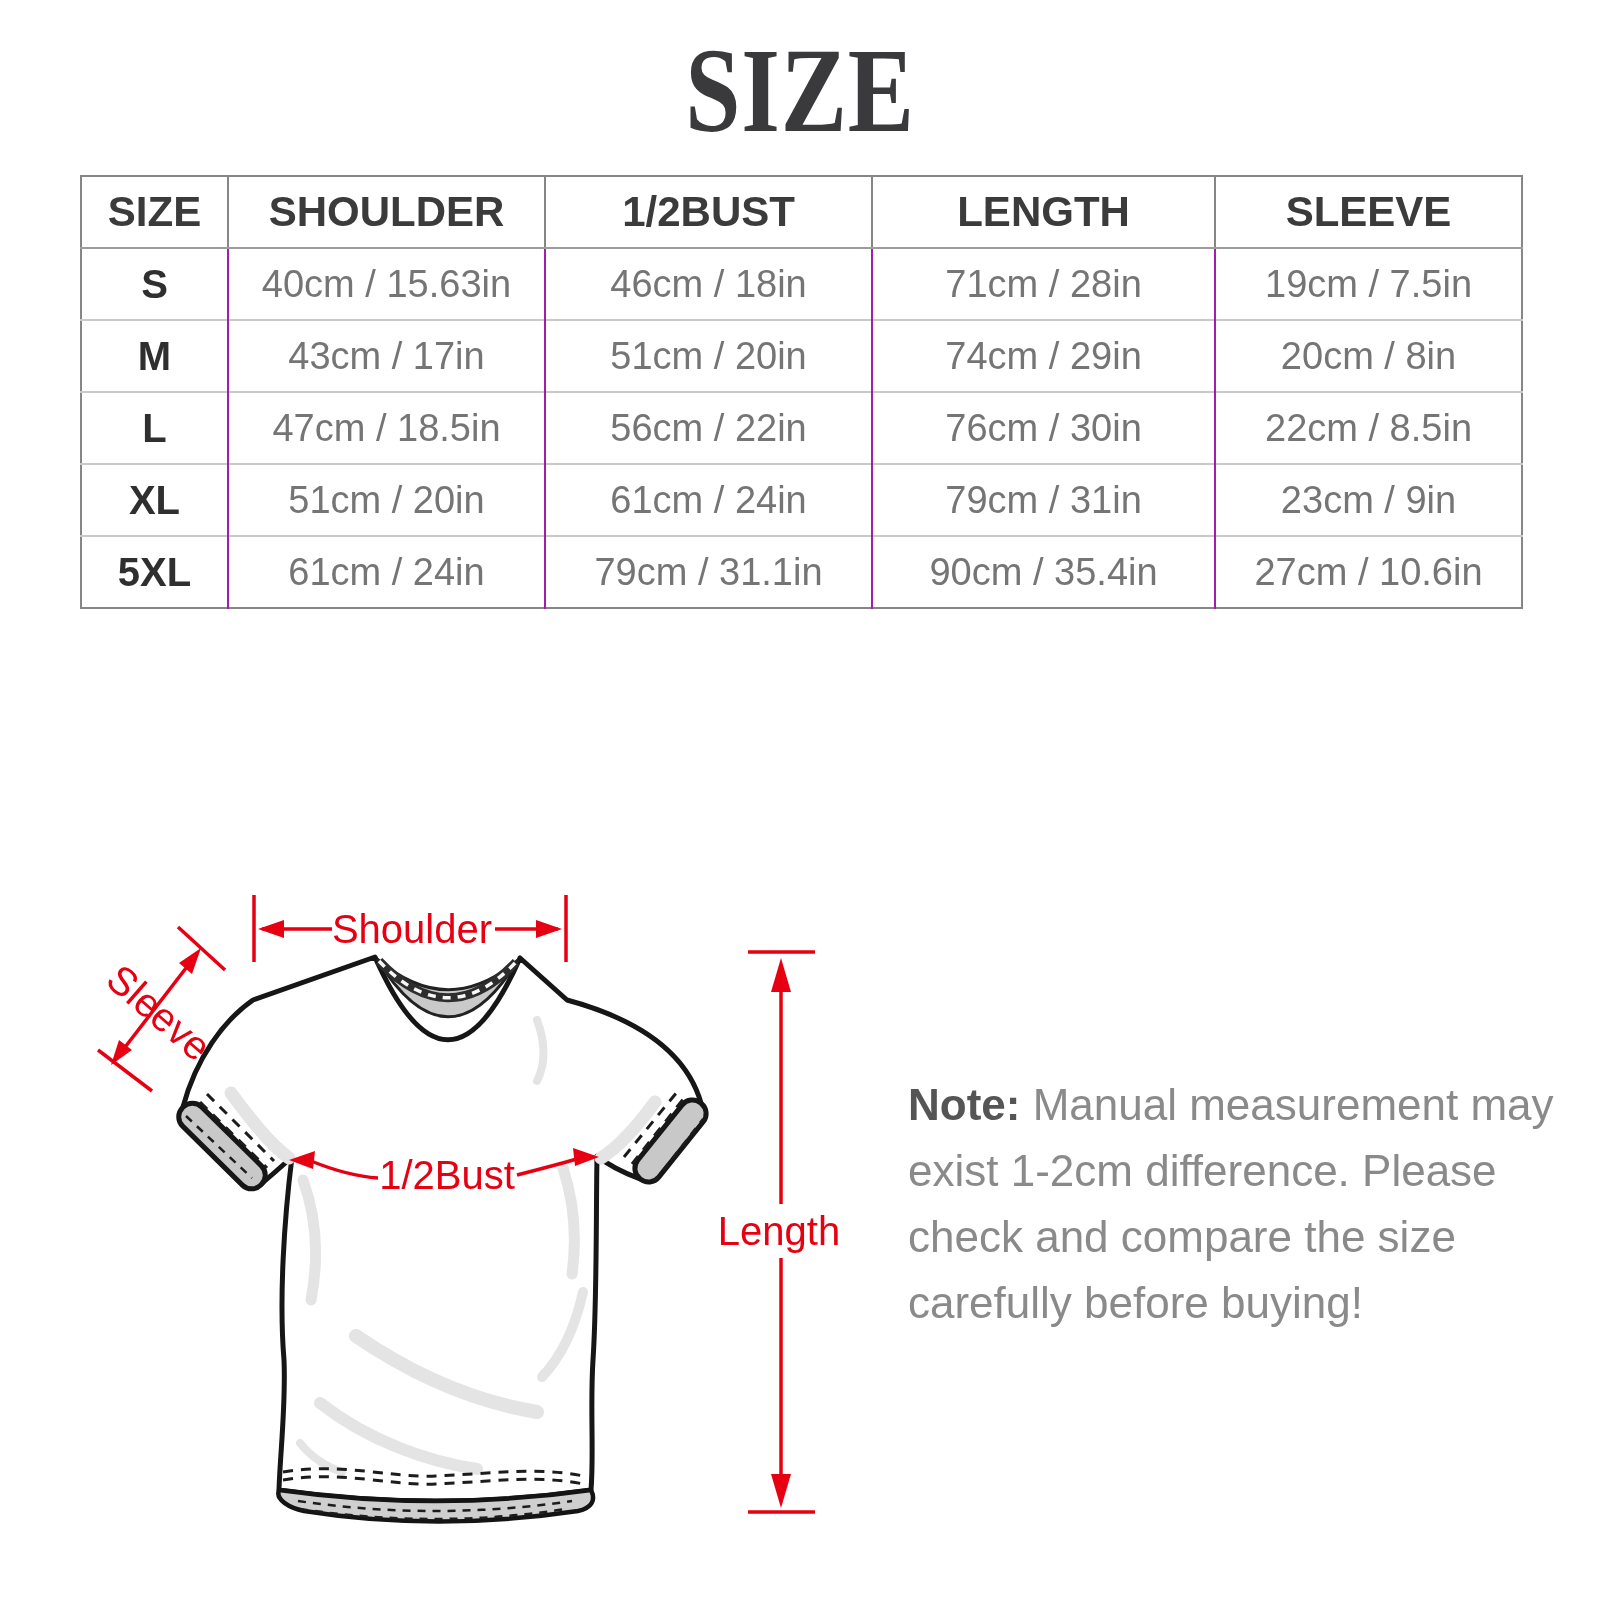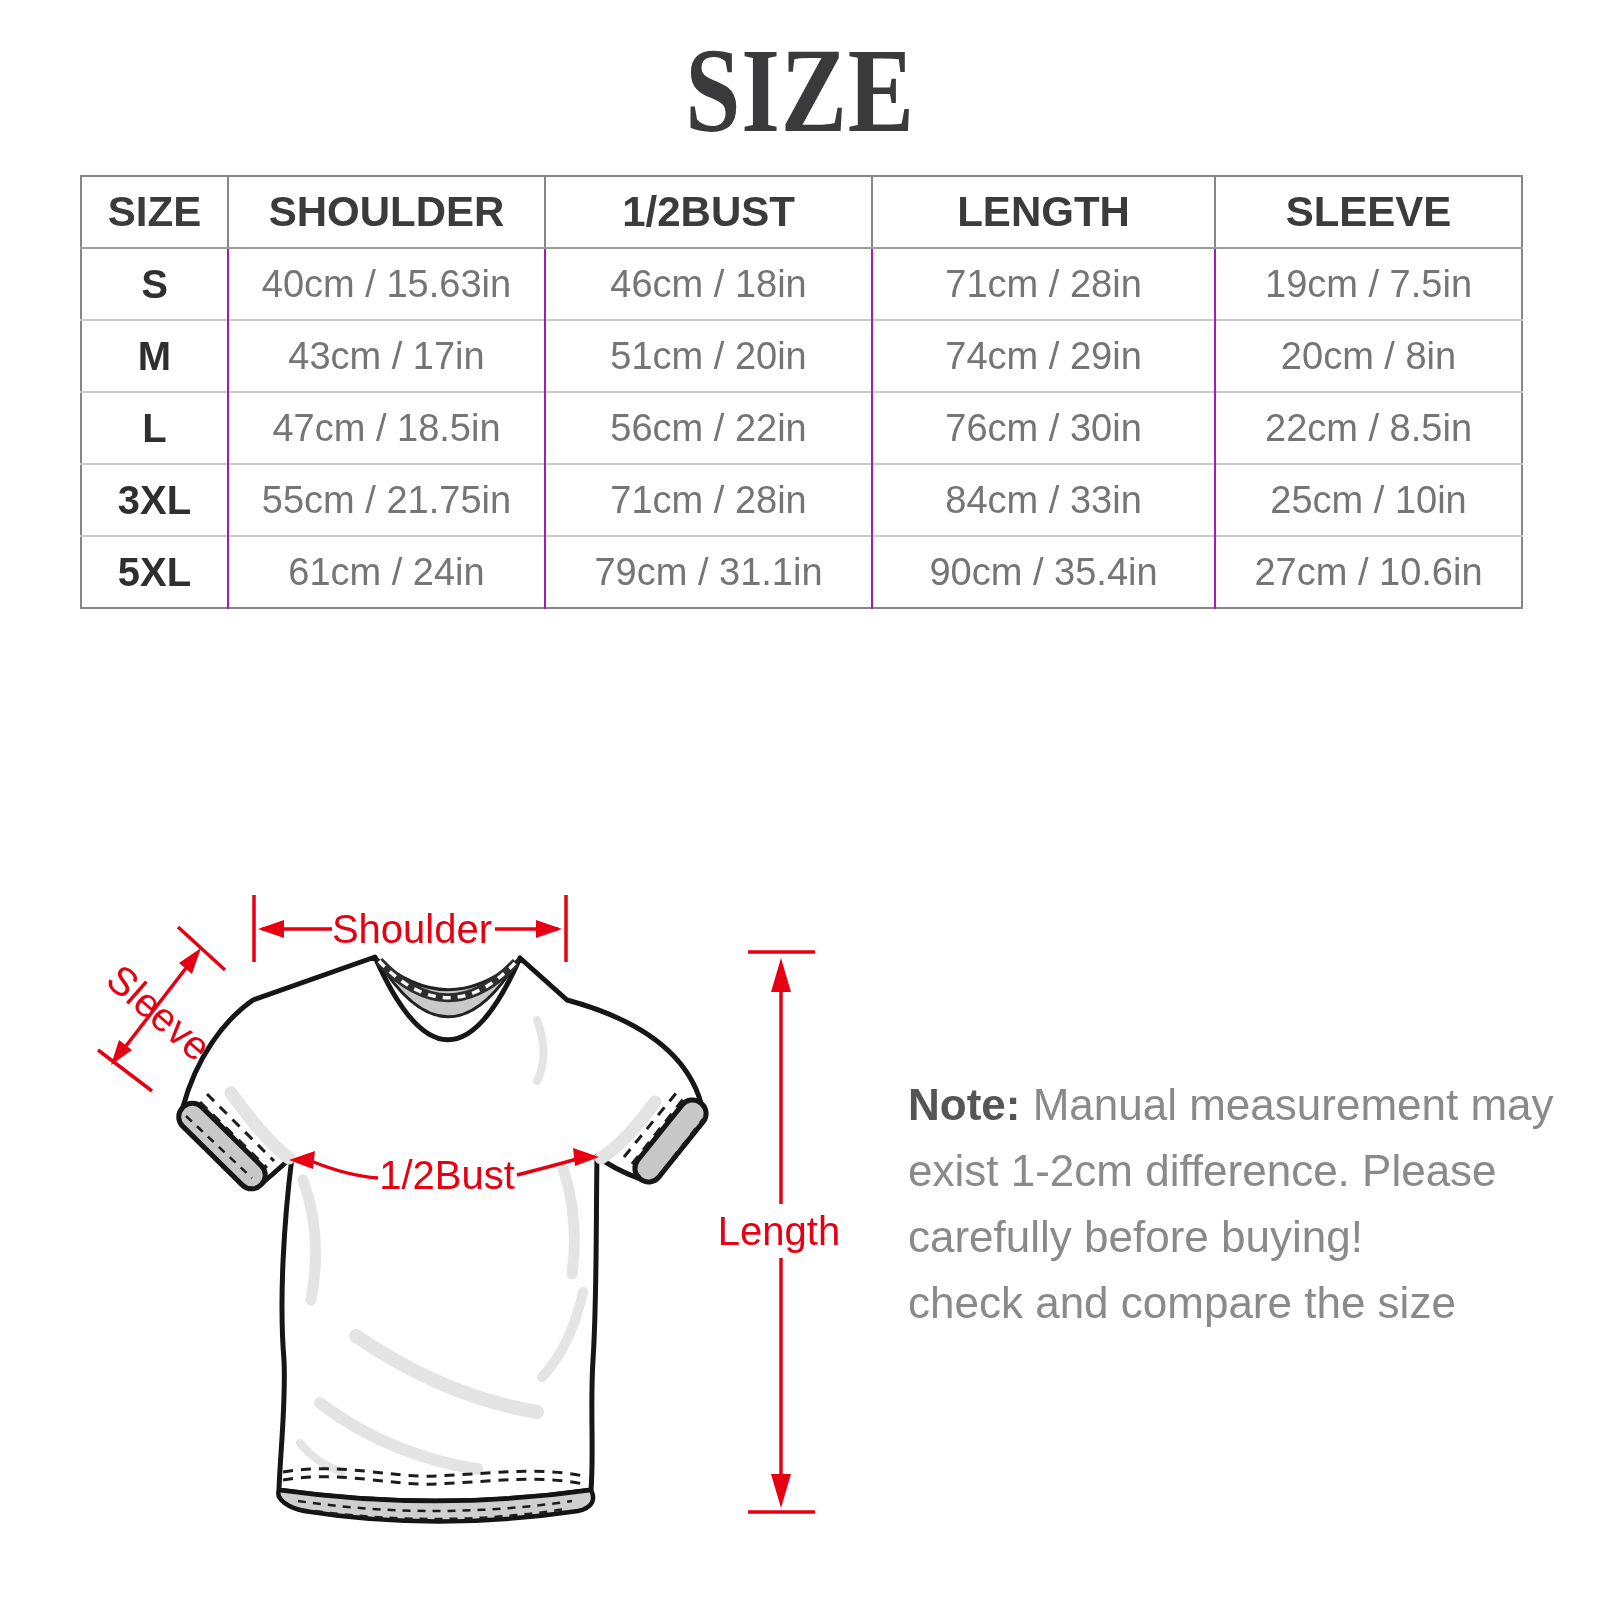--- a/index.html
+++ b/index.html
@@ -77,25 +77,25 @@
         <td>20cm / 8in</td>
       </tr>
       <tr>
         <td class="size-col">L</td>
         <td>47cm / 18.5in</td>
         <td>56cm / 22in</td>
         <td>76cm / 30in</td>
         <td>22cm / 8.5in</td>
       </tr>
       <tr>
-        <td class="size-col">3XL</td>
-        <td>55cm / 21.75in</td>
-        <td>71cm / 28in</td>
-        <td>84cm / 33in</td>
-        <td>25cm / 10in</td>
+        <td class="size-col">XL</td>
+        <td>51cm / 20in</td>
+        <td>61cm / 24in</td>
+        <td>79cm / 31in</td>
+        <td>23cm / 9in</td>
       </tr>
       <tr>
         <td class="size-col">5XL</td>
         <td>61cm / 24in</td>
         <td>79cm / 31.1in</td>
         <td>90cm / 35.4in</td>
         <td>27cm / 10.6in</td>
       </tr>
     </tbody>
   </table>
@@ -196,17 +196,17 @@
         <path class="red-line" d="M 781,130 V 344"></path>
         <path class="red-line" d="M 781,398 V 616"></path>
         <text class="red-text" x="779" y="385" text-anchor="middle">Length</text>
       </g>
     </g>
   </svg>
 
   <div class="note">
     <div><span class="bold">Note:</span><span> Manual measurement may</span></div>
     <div>exist 1-2cm difference. Please</div>
+    <div>check and compare the size</div>
     <div>carefully before buying!</div>
-    <div>check and compare the size</div>
   </div>
 
 </div>
 
 </body></html>

